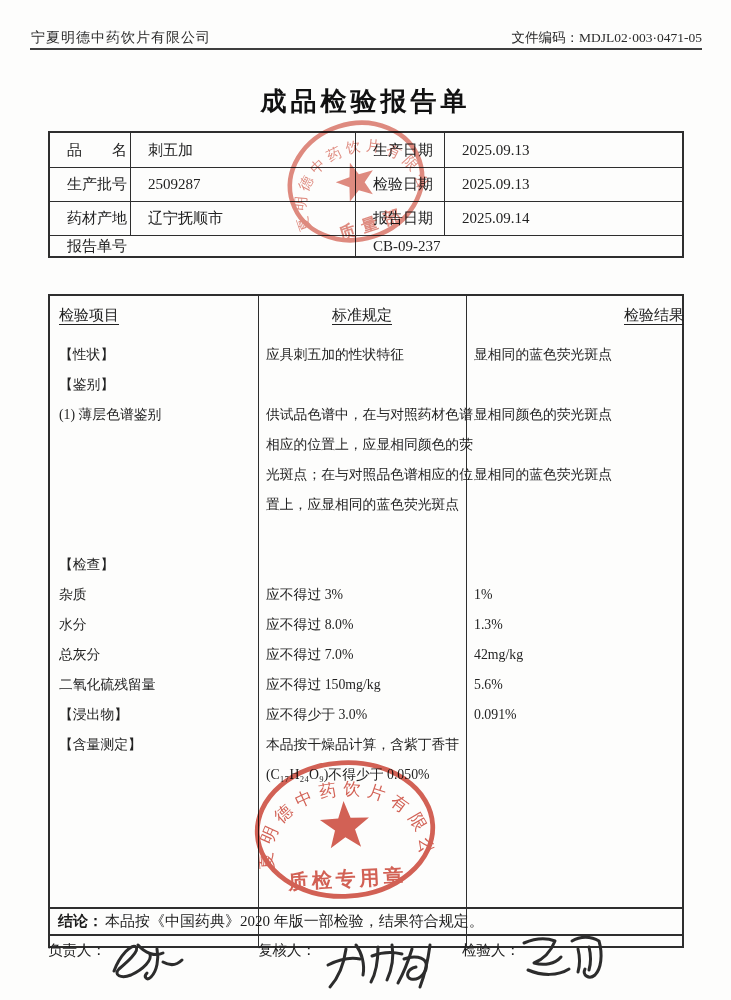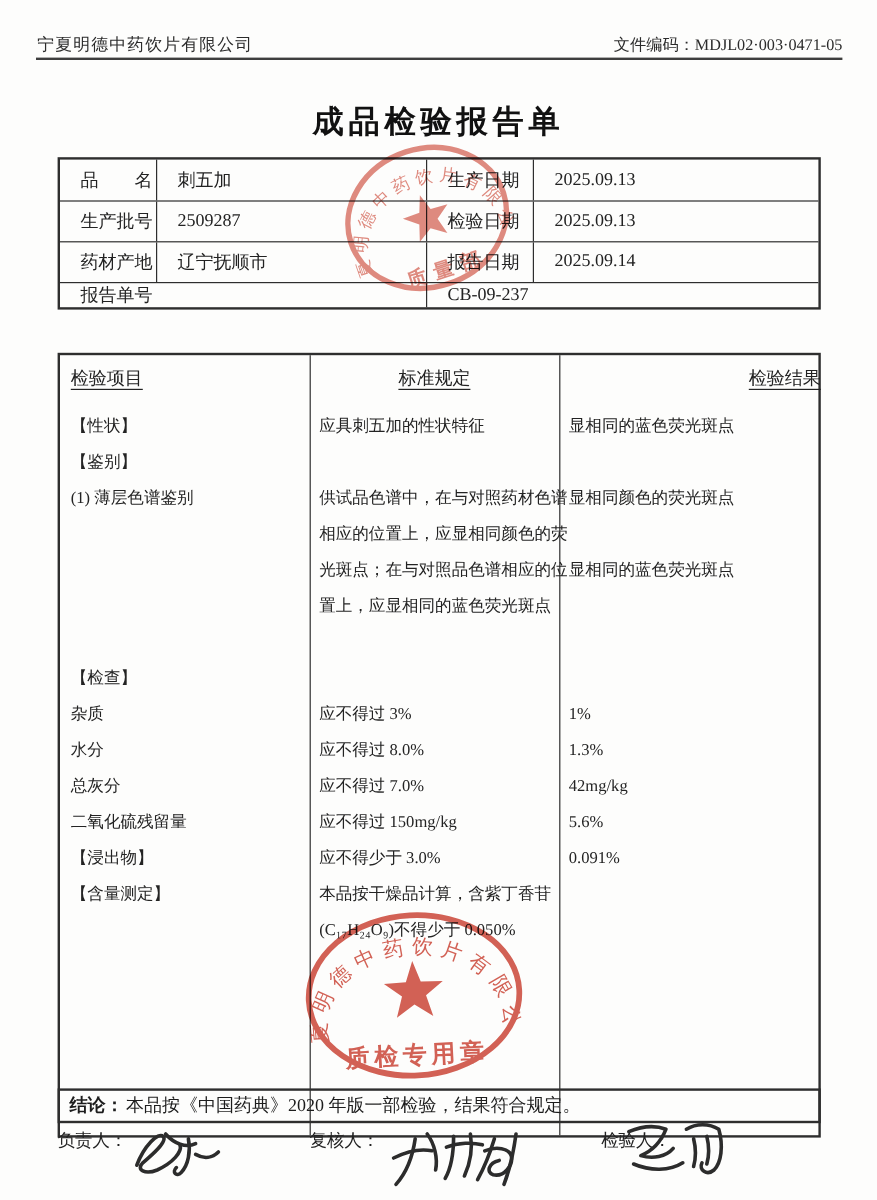--- a/index.html
+++ b/index.html
@@ -42,21 +42,21 @@
   .col3 { left:424px; width:206px; }
   .tline { height:30px; line-height:30px; font-size:13.8px; white-space:nowrap; color:#232323; }
 
   
   .conclusion { position:absolute; left:48px; top:907px; width:636px; height:29px;
                 border:2px solid #2e2e2e; display:flex; align-items:center; padding-left:8px;
                 font-size:15px; color:#1d1d1d; }
   .c-label { font-weight:bold; margin-right:2px; }
   .footer { position:absolute; left:48px; top:941px; width:636px; font-size:14.5px; color:#222; }
   .signer { position:absolute; top:0; white-space:nowrap; }
-  .s1 { left:0; } .s2 { left:210px; } .s3 { left:414px;margin-left:39px; }
+  .s1 { left:0; } .s2 { left:210px; } .s3 { left:414px; }
   .sig { position:absolute; }
   .sig path { fill:none; stroke:#2c2c2c; stroke-width:3; stroke-linecap:round; stroke-linejoin:round; }
   .sig-1 { left:52px;  top:-6px;  width:88px;  height:52px; }
   .sig-2 { left:272px; top:-12px; width:122px; height:64px; }
   .sig-3 { left:466px; top:-16px; width:98px;  height:58px; }
 
   
   .stamp { position:absolute; mix-blend-mode:multiply; }
   .stamp ellipse { fill:none; stroke:currentColor; }
   .stamp polygon { fill:currentColor; }

